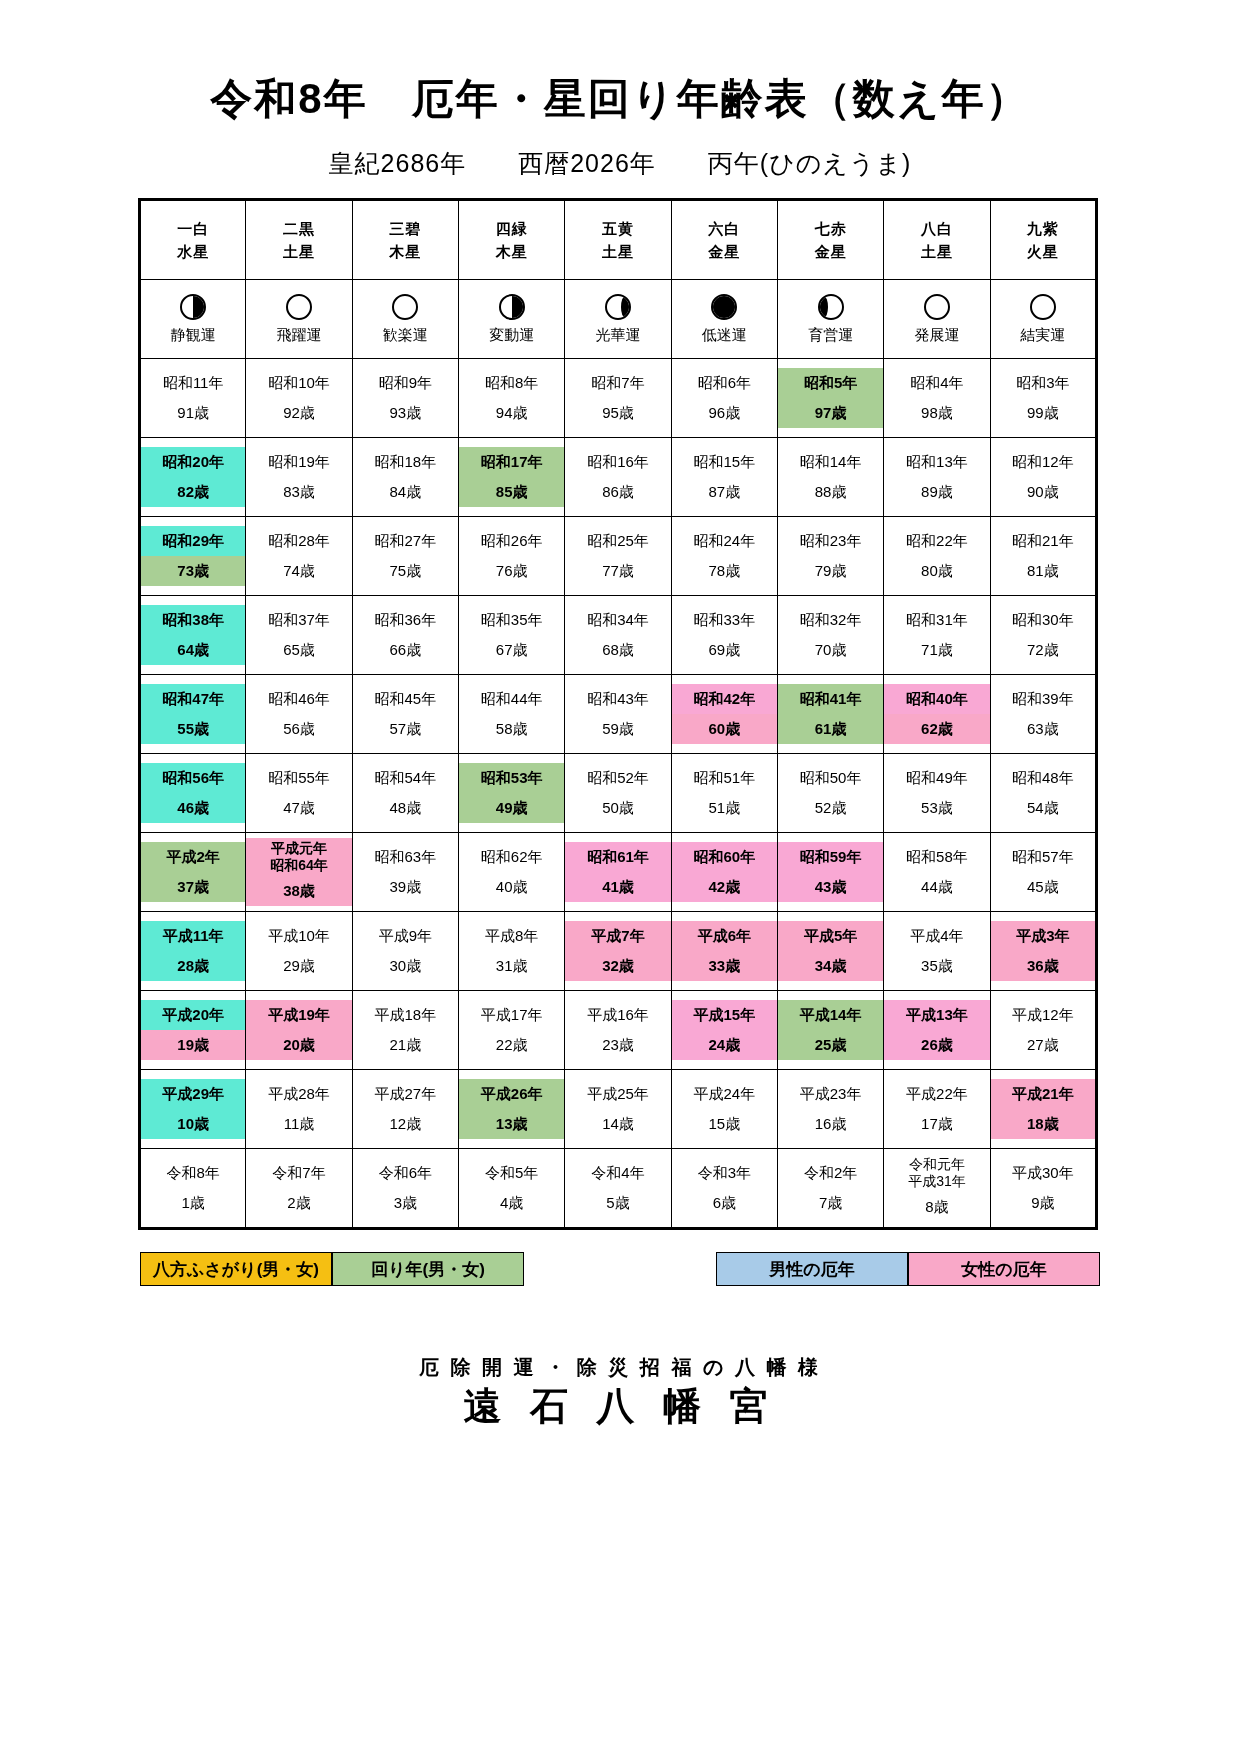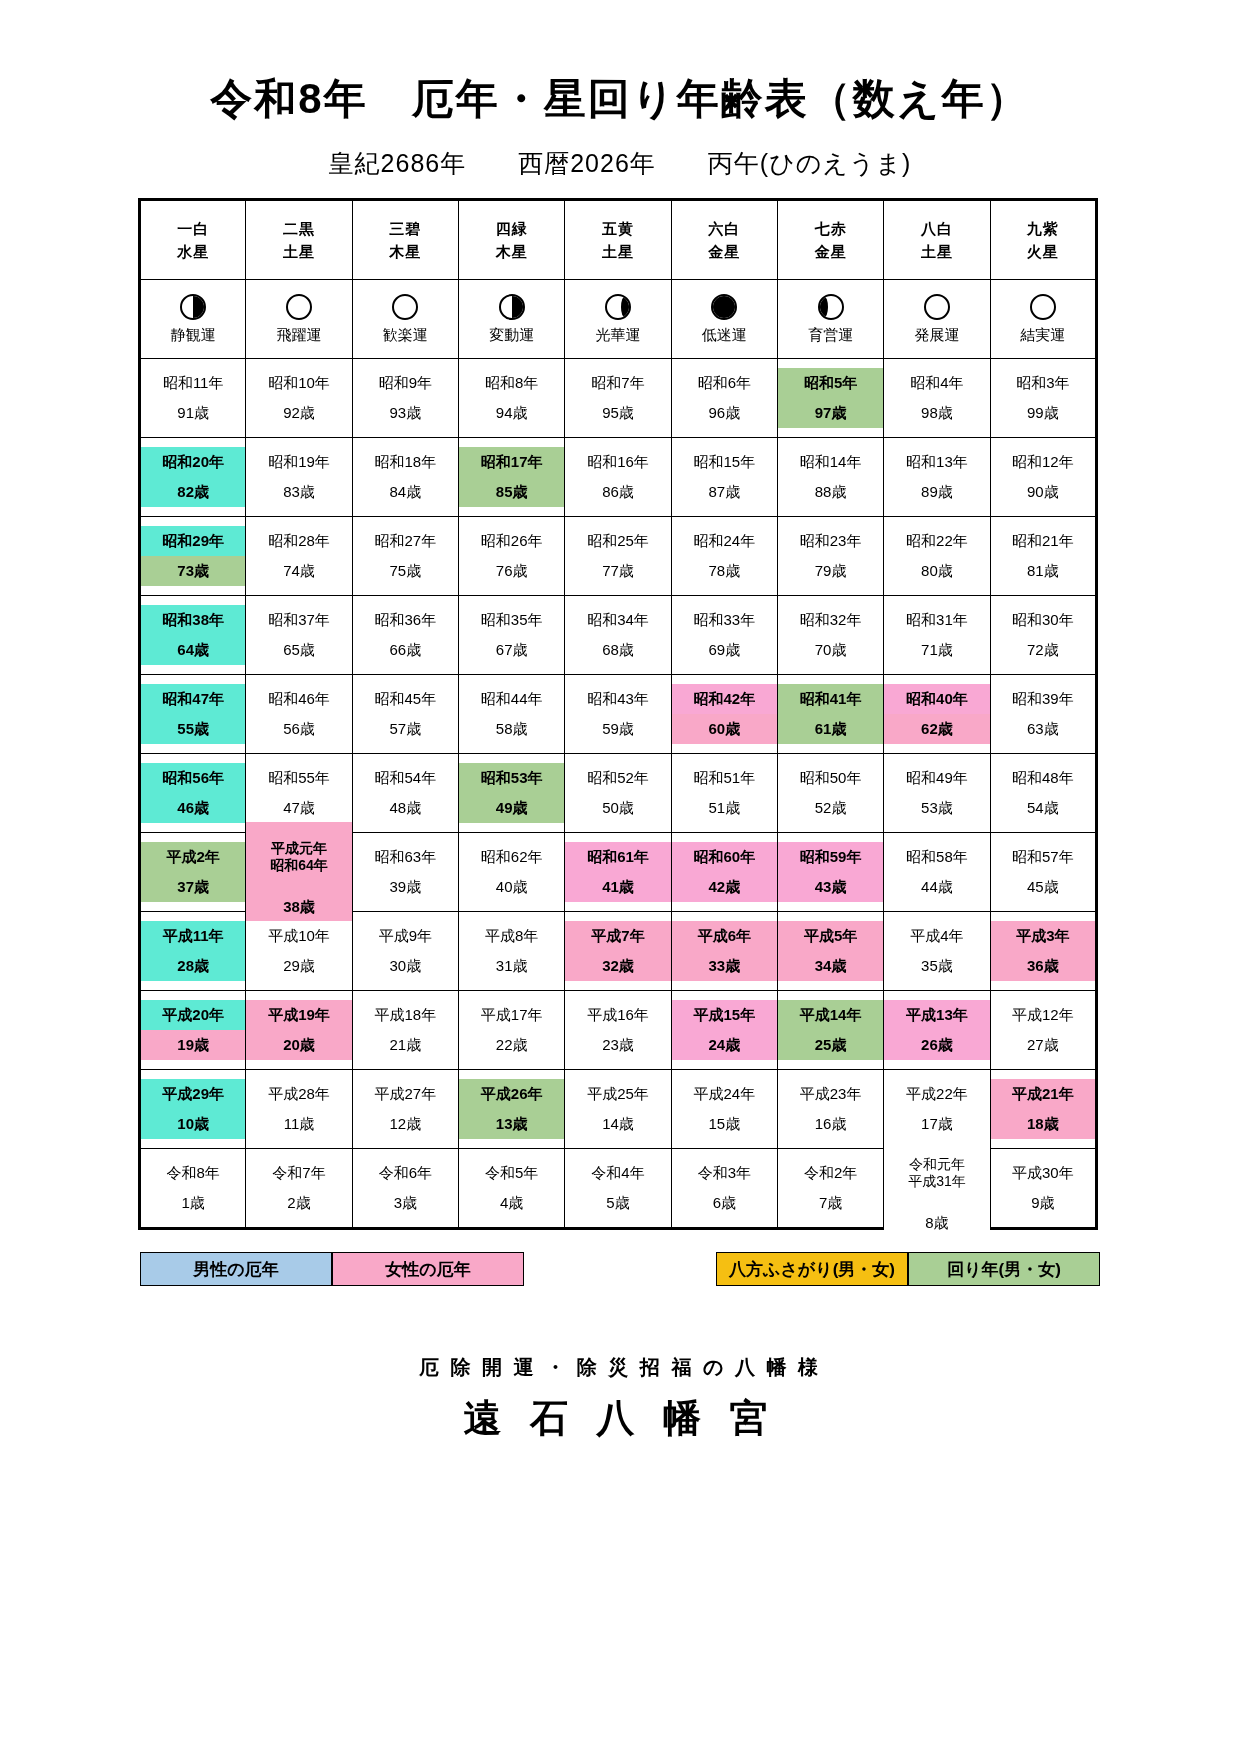--- a/index.html
+++ b/index.html
@@ -93,21 +93,21 @@
     align-items:center;
   }
   .cell .yr, .cell .age{
     display:block;
     width:100%;
     line-height:1.45;
     font-size:15px;
     box-sizing:border-box;
     padding:4px 0;
   }
-  .cell .yr.multi{line-height:1.2;font-size:14px;padding:18px 0;}
+  .cell .yr.multi{line-height:1.2;font-size:14px;padding:2px 0;}
   .b{font-weight:bold;}
   
   .c-none{background:#ffffff;}
   .c-blue{background:#f9a8d4;}
   .c-pink{background:#f9a8c8;text-align:center;}
   .c-yellow{background:#5eead4;}
   .c-green{background:#a9cf95;}
 
   .legend{
     width:960px;
@@ -125,21 +125,21 @@
     box-sizing:border-box;
   }
   .footer{
     margin-top:68px;
     text-align:center;
   }
   .footer .f1{
     font-size:20px;font-weight:bold;letter-spacing:3px;
   }
   .footer .f2{
-    font-size:38px;font-weight:bold;letter-spacing:9px;margin-top:12px;
+    font-size:38px;font-weight:bold;letter-spacing:9px;
   }
 </style>
 </head>
 <body>
 
 <div class="page">
 
   <div class="title">令和8年　厄年・星回り年齢表（数え年）</div>
   <div class="subtitle">皇紀2686年　　西暦2026年　　丙午(ひのえうま)</div>
 
@@ -864,27 +864,27 @@
                 <span class="yr c-none">平成30年</span>
                 <span class="age c-none">9歳</span>
               </div>
             </td>
           </tr>
         </tbody>
     </table>
   </div>
 
   <div class="legend">
+    <div class="legend-group" id="legend-right">
+        <div class="legend-item" style="background: rgb(245, 191, 18);">八方ふさがり(男・女)</div>
+        <div class="legend-item" style="background: rgb(169, 207, 149);">回り年(男・女)</div>
+      </div>
     <div class="legend-group" id="legend-left">
         <div class="legend-item" style="background: rgb(168, 203, 232);">男性の厄年</div>
         <div class="legend-item" style="background: rgb(249, 168, 200);">女性の厄年</div>
-      </div>
-    <div class="legend-group" id="legend-right">
-        <div class="legend-item" style="background: rgb(245, 191, 18);">八方ふさがり(男・女)</div>
-        <div class="legend-item" style="background: rgb(169, 207, 149);">回り年(男・女)</div>
       </div>
   </div>
 
   <div class="footer">
     <div class="f1">厄 除 開 運 ・ 除 災 招 福 の 八 幡 様</div>
     <div class="f2">遠 石 八 幡 宮</div>
   </div>
 
 </div>
 

